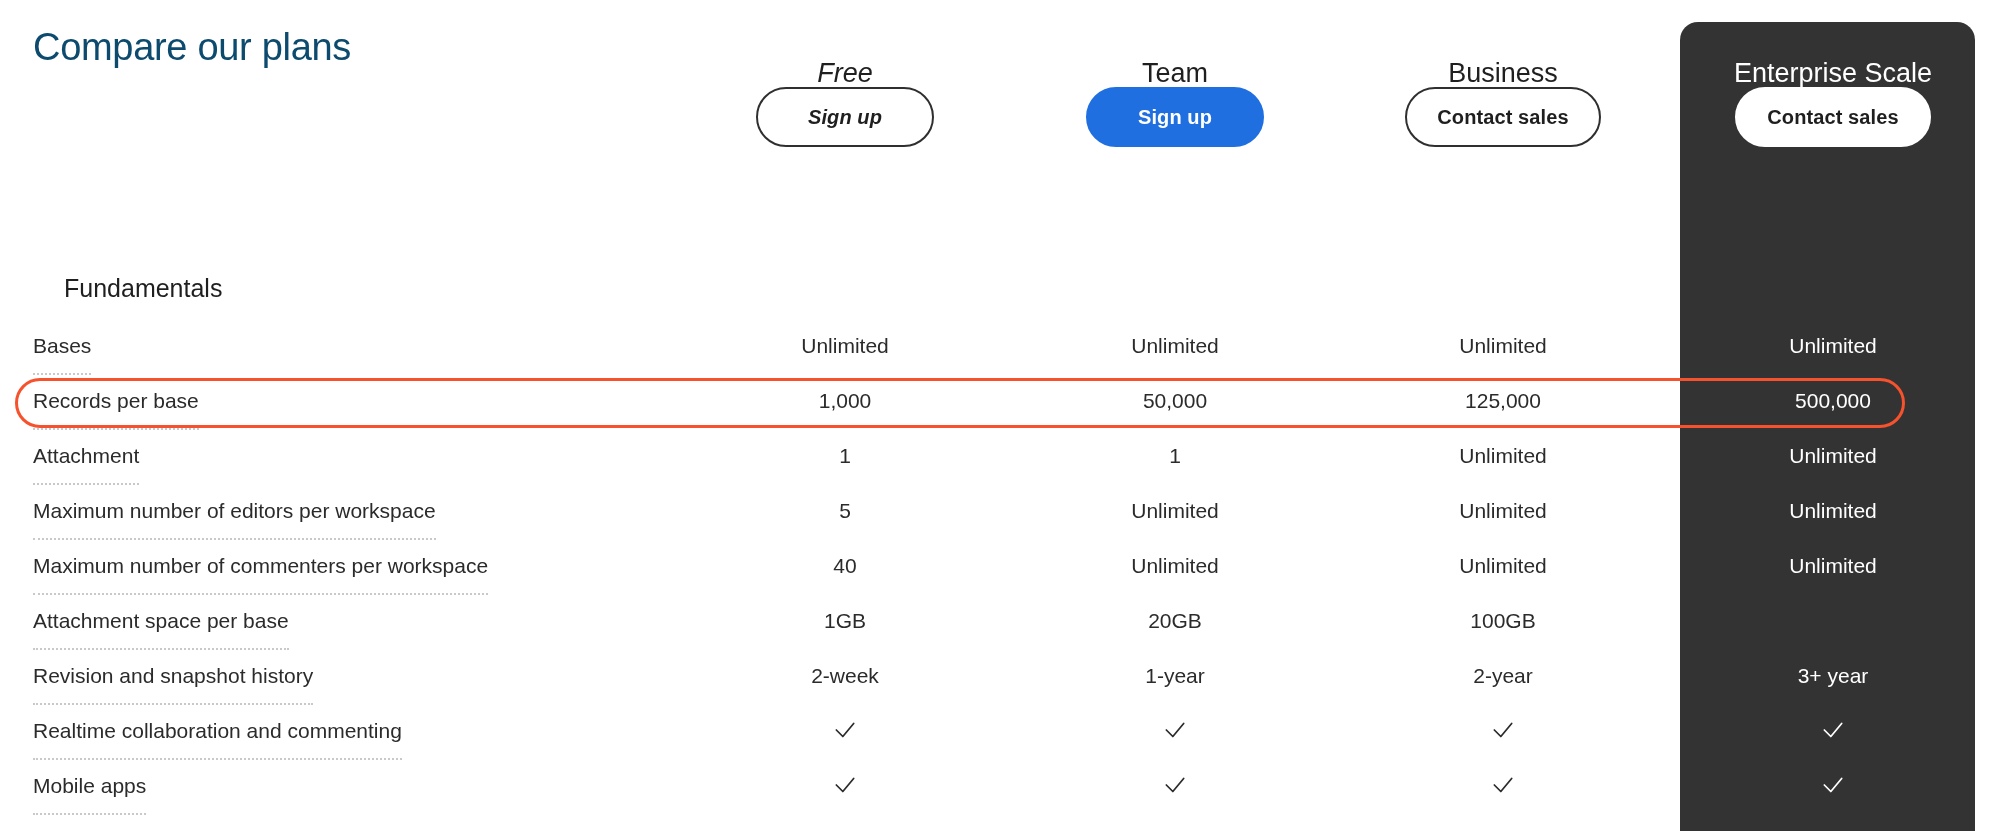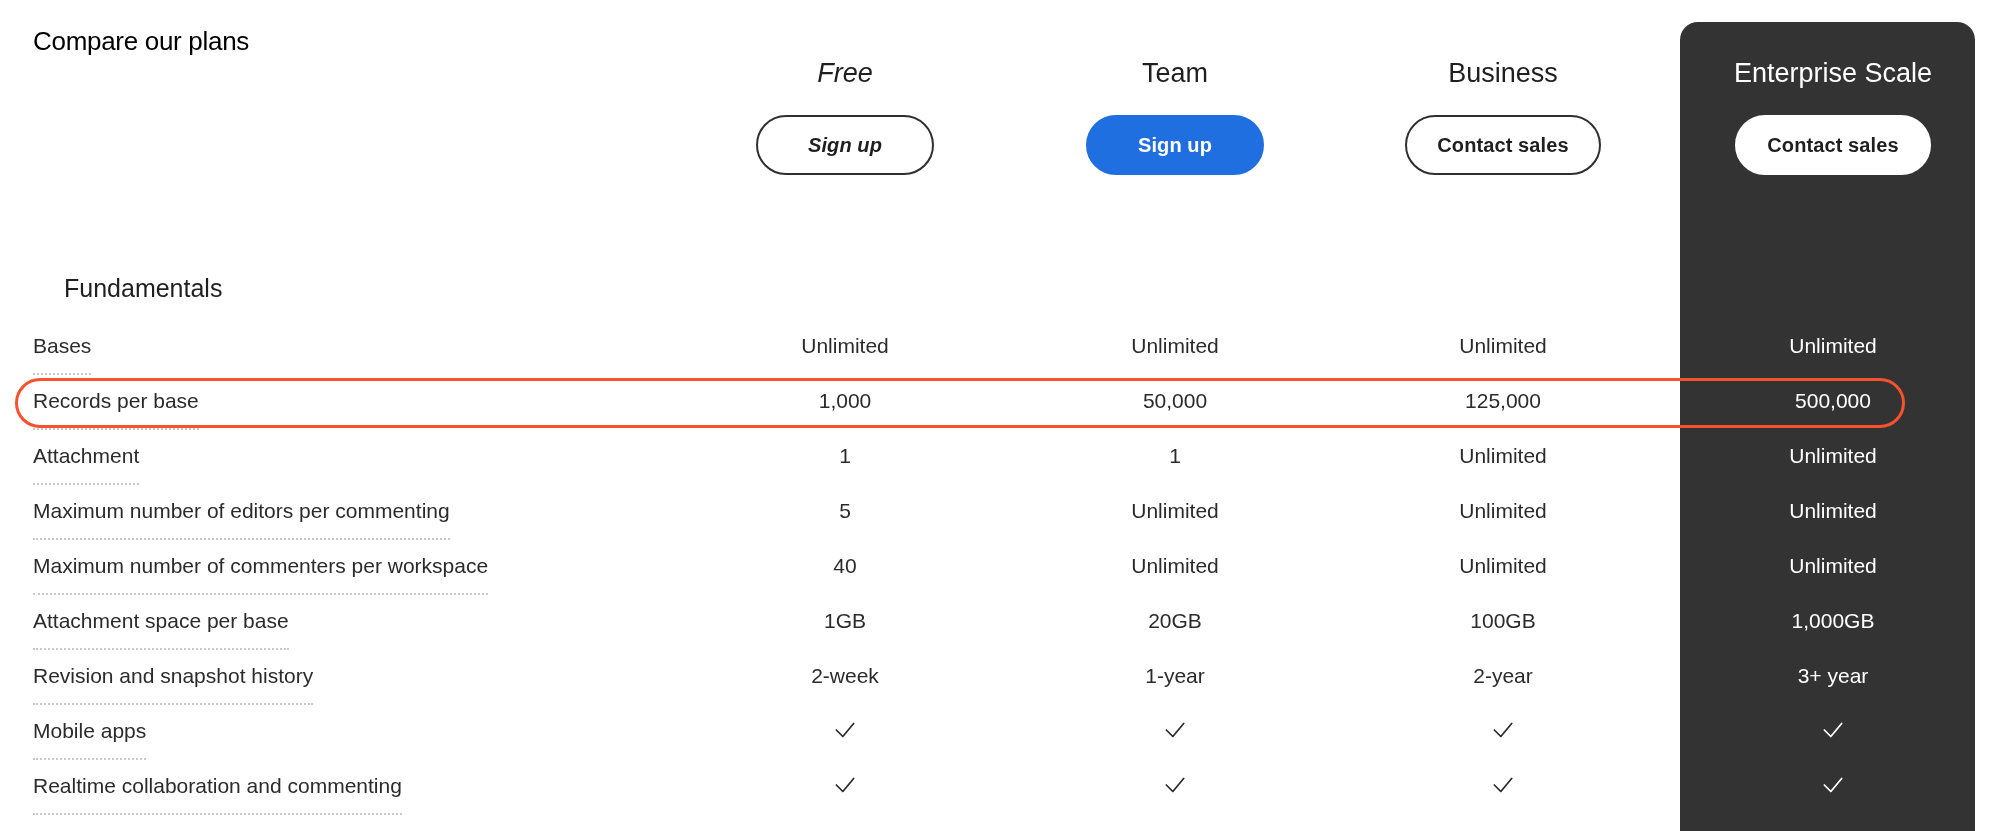--- a/index.html
+++ b/index.html
@@ -33,24 +33,24 @@
     background: #333333;
     border-radius: 18px 18px 0 0;
     z-index: 0;
   }
 
   
   .page-title {
     position: absolute;
     left: 33px;
     top: 26px;
-    font-size: 26px;
+    font-size: 38px;
     font-weight: 400;
     letter-spacing: -0.3px;
-    color: #000000;
+    color: #0c4a6e;
     white-space: nowrap;
     z-index: 2;
   }
 
   
   .plan-col {
     position: absolute;
     top: 60px;
     width: 300px;
     text-align: center;
@@ -65,21 +65,20 @@
     font-size: 27px;
     font-weight: 400;
     color: #1f1f1f;
     line-height: 1;
     white-space: nowrap;
   }
   .plan-col.c3 .plan-name { color: #ffffff; }
 
   .plan-cta {
     display: inline-block;
-    margin-top: 28px;
     box-sizing: border-box;
     height: 60px;
     line-height: 56px;
     padding: 0 30px;
     min-width: 178px;
     border-radius: 32px;
     font-size: 20px;
     font-weight: 700;
     letter-spacing: 0.1px;
     cursor: pointer;
@@ -213,74 +212,73 @@
         <div class="fval v3">500,000</div>
       </div>
       <div class="frow">
         <div class="flabel">Attachment</div>
         <div class="fval v0">1</div>
         <div class="fval v1">1</div>
         <div class="fval v2">Unlimited</div>
         <div class="fval v3">Unlimited</div>
       </div>
       <div class="frow">
-        <div class="flabel">Maximum number of editors per commenting</div>
+        <div class="flabel">Maximum number of editors per workspace</div>
         <div class="fval v0">5</div>
         <div class="fval v1">Unlimited</div>
         <div class="fval v2">Unlimited</div>
         <div class="fval v3">Unlimited</div>
       </div>
       <div class="frow">
         <div class="flabel">Maximum number of commenters per workspace</div>
         <div class="fval v0">40</div>
         <div class="fval v1">Unlimited</div>
         <div class="fval v2">Unlimited</div>
         <div class="fval v3">Unlimited</div>
       </div>
       <div class="frow">
         <div class="flabel">Attachment space per base</div>
         <div class="fval v0">1GB</div>
         <div class="fval v1">20GB</div>
         <div class="fval v2">100GB</div>
-        <div class="fval v3">1,000GB</div>
       </div>
       <div class="frow">
         <div class="flabel">Revision and snapshot history</div>
         <div class="fval v0">2-week</div>
         <div class="fval v1">1-year</div>
         <div class="fval v2">2-year</div>
         <div class="fval v3">3+ year</div>
       </div>
       <div class="frow">
+        <div class="flabel">Realtime collaboration and commenting</div>
+        <div class="fval v0"><span class="check"><svg viewBox="0 0 24 24" fill="none" stroke="#2b2b2b" stroke-width="1.6" stroke-linecap="round" stroke-linejoin="round">
+              <polyline points="4,12 10,18 20,6"></polyline>
+            </svg></span></div>
+        <div class="fval v1"><span class="check"><svg viewBox="0 0 24 24" fill="none" stroke="#2b2b2b" stroke-width="1.6" stroke-linecap="round" stroke-linejoin="round">
+              <polyline points="4,12 10,18 20,6"></polyline>
+            </svg></span></div>
+        <div class="fval v2"><span class="check"><svg viewBox="0 0 24 24" fill="none" stroke="#2b2b2b" stroke-width="1.6" stroke-linecap="round" stroke-linejoin="round">
+              <polyline points="4,12 10,18 20,6"></polyline>
+            </svg></span></div>
+        <div class="fval v3"><span class="check"><svg viewBox="0 0 24 24" fill="none" stroke="#ffffff" stroke-width="1.6" stroke-linecap="round" stroke-linejoin="round">
+              <polyline points="4,12 10,18 20,6"></polyline>
+            </svg></span></div>
+      </div>
+      <div class="frow">
         <div class="flabel">Mobile apps</div>
         <div class="fval v0"><span class="check"><svg viewBox="0 0 24 24" fill="none" stroke="#2b2b2b" stroke-width="1.6" stroke-linecap="round" stroke-linejoin="round">
               <polyline points="4,12 10,18 20,6"></polyline>
             </svg></span></div>
         <div class="fval v1"><span class="check"><svg viewBox="0 0 24 24" fill="none" stroke="#2b2b2b" stroke-width="1.6" stroke-linecap="round" stroke-linejoin="round">
               <polyline points="4,12 10,18 20,6"></polyline>
             </svg></span></div>
         <div class="fval v2"><span class="check"><svg viewBox="0 0 24 24" fill="none" stroke="#2b2b2b" stroke-width="1.6" stroke-linecap="round" stroke-linejoin="round">
               <polyline points="4,12 10,18 20,6"></polyline>
             </svg></span></div>
         <div class="fval v3"><span class="check"><svg viewBox="0 0 24 24" fill="none" stroke="#ffffff" stroke-width="1.6" stroke-linecap="round" stroke-linejoin="round">
               <polyline points="4,12 10,18 20,6"></polyline>
             </svg></span></div>
       </div>
-      <div class="frow">
-        <div class="flabel">Realtime collaboration and commenting</div>
-        <div class="fval v0"><span class="check"><svg viewBox="0 0 24 24" fill="none" stroke="#2b2b2b" stroke-width="1.6" stroke-linecap="round" stroke-linejoin="round">
-              <polyline points="4,12 10,18 20,6"></polyline>
-            </svg></span></div>
-        <div class="fval v1"><span class="check"><svg viewBox="0 0 24 24" fill="none" stroke="#2b2b2b" stroke-width="1.6" stroke-linecap="round" stroke-linejoin="round">
-              <polyline points="4,12 10,18 20,6"></polyline>
-            </svg></span></div>
-        <div class="fval v2"><span class="check"><svg viewBox="0 0 24 24" fill="none" stroke="#2b2b2b" stroke-width="1.6" stroke-linecap="round" stroke-linejoin="round">
-              <polyline points="4,12 10,18 20,6"></polyline>
-            </svg></span></div>
-        <div class="fval v3"><span class="check"><svg viewBox="0 0 24 24" fill="none" stroke="#ffffff" stroke-width="1.6" stroke-linecap="round" stroke-linejoin="round">
-              <polyline points="4,12 10,18 20,6"></polyline>
-            </svg></span></div>
-      </div>
     </div>
 
   <div class="annot-box"></div>
 
 </div>
 
 </body></html>

